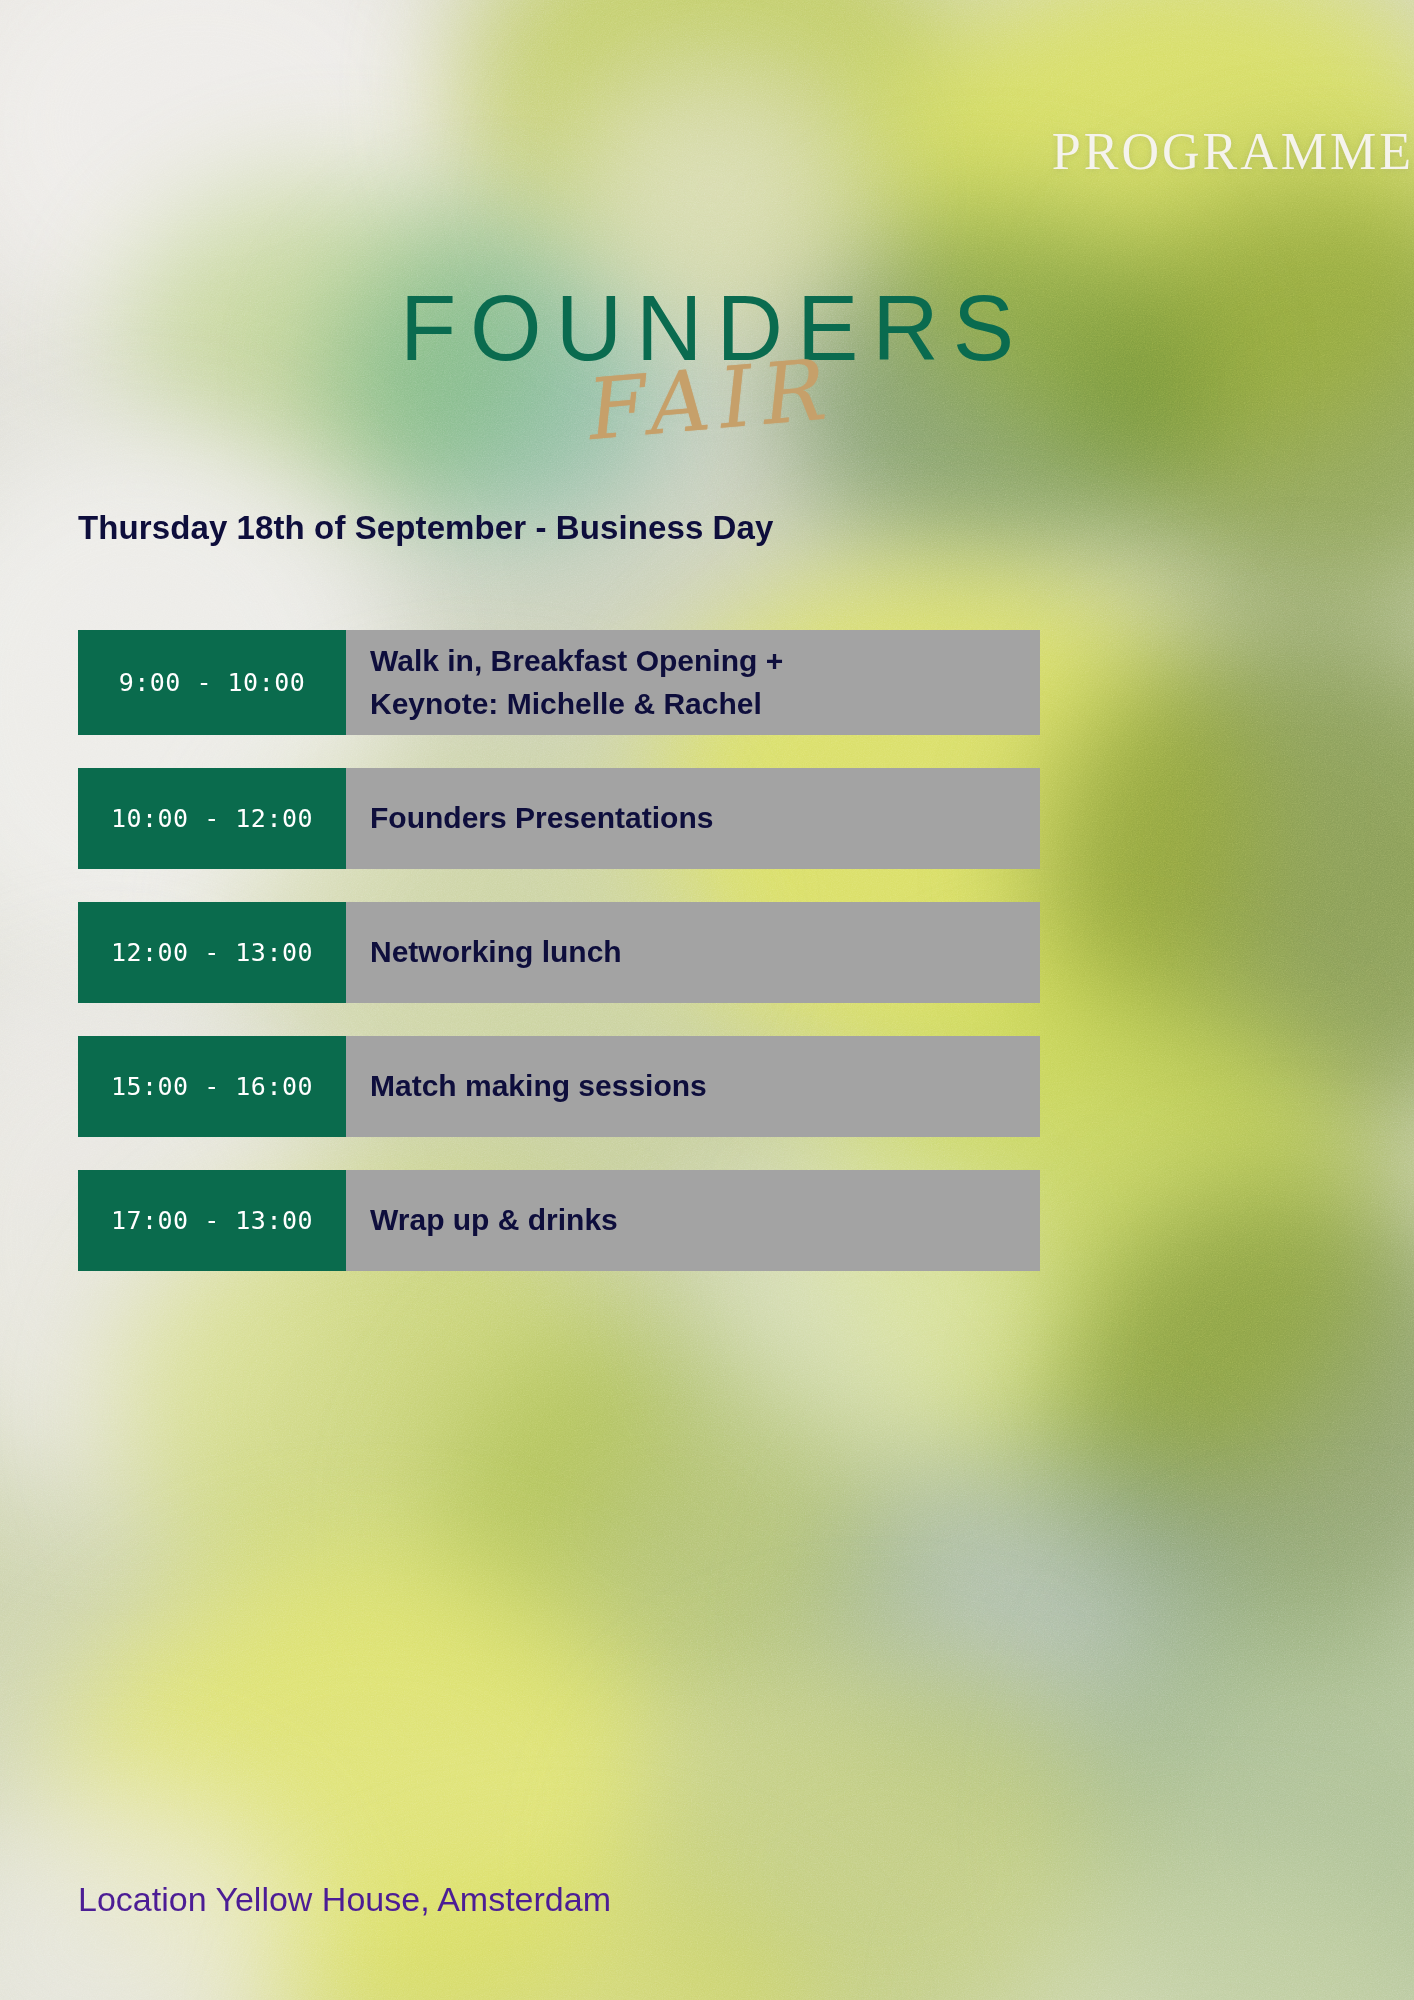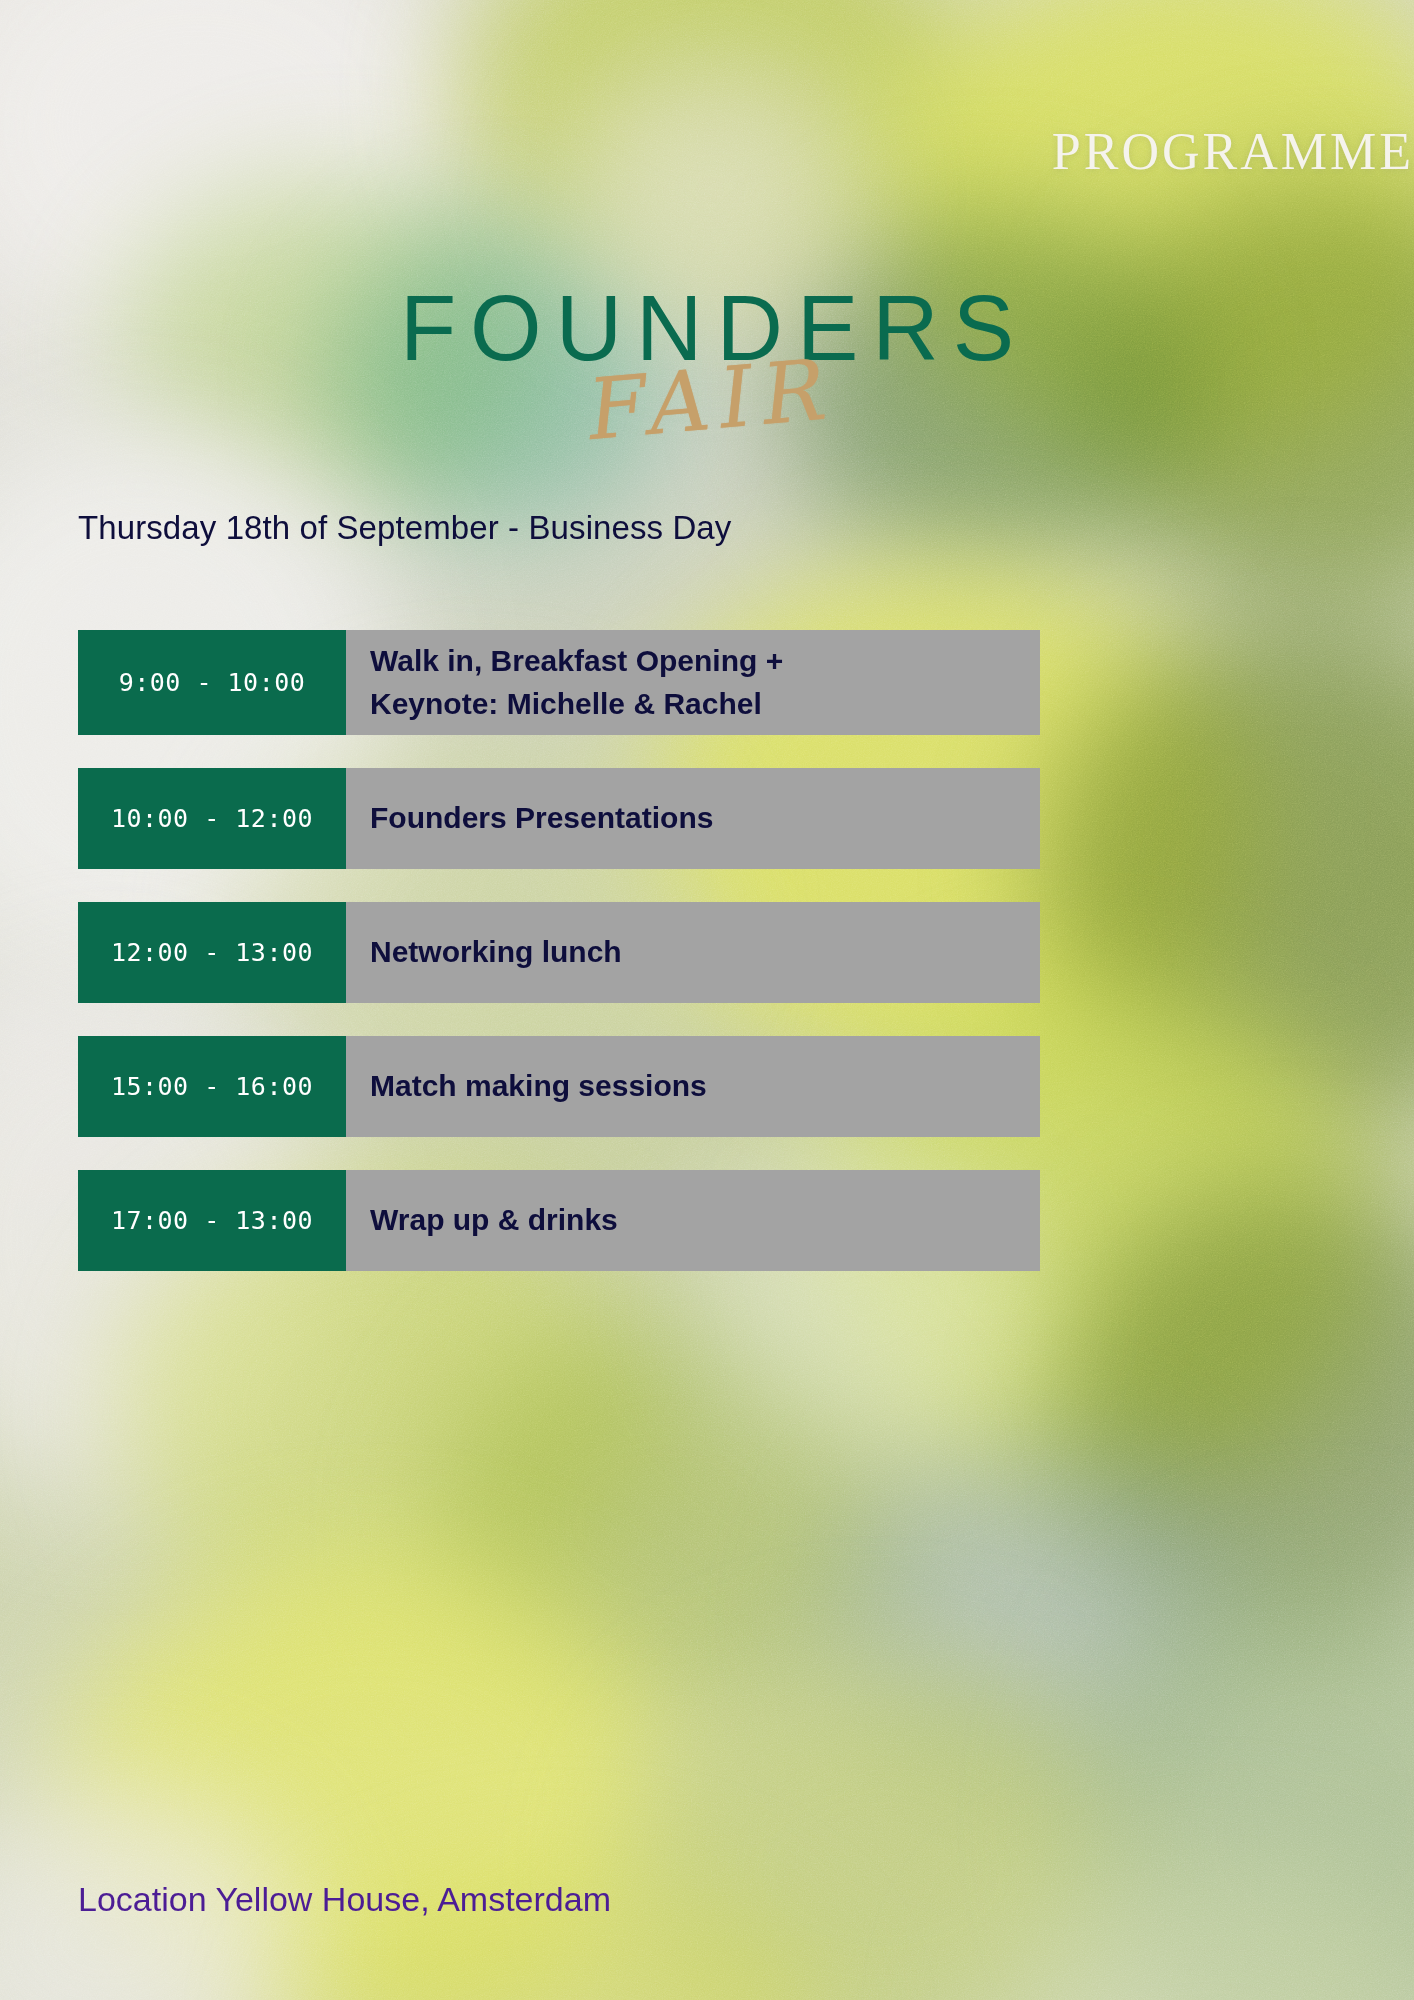--- a/index.html
+++ b/index.html
@@ -96,21 +96,21 @@
     color:#c6a06a;
     line-height:1;
     transform:rotate(-5deg);
     text-indent:10px;
     text-shadow:0 0 1px rgba(198,160,106,.9);
   }
 
   .dateline{
     position:absolute;left:78px;top:509px;
     font-size:33px;
-    font-weight:400;
+    font-weight:700;
     color:#0e0e3c;
     letter-spacing:.1px;
     white-space:nowrap;
   }
 
   .schedule{
     position:absolute;left:78px;top:630px;
     width:962px;
   }
   .row{

